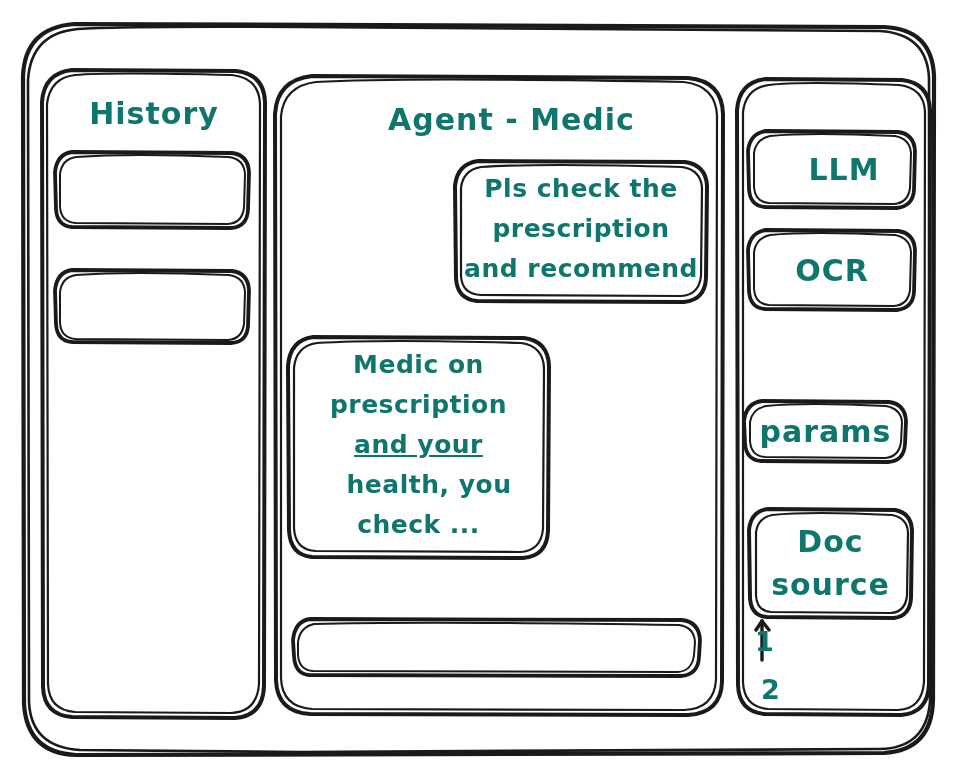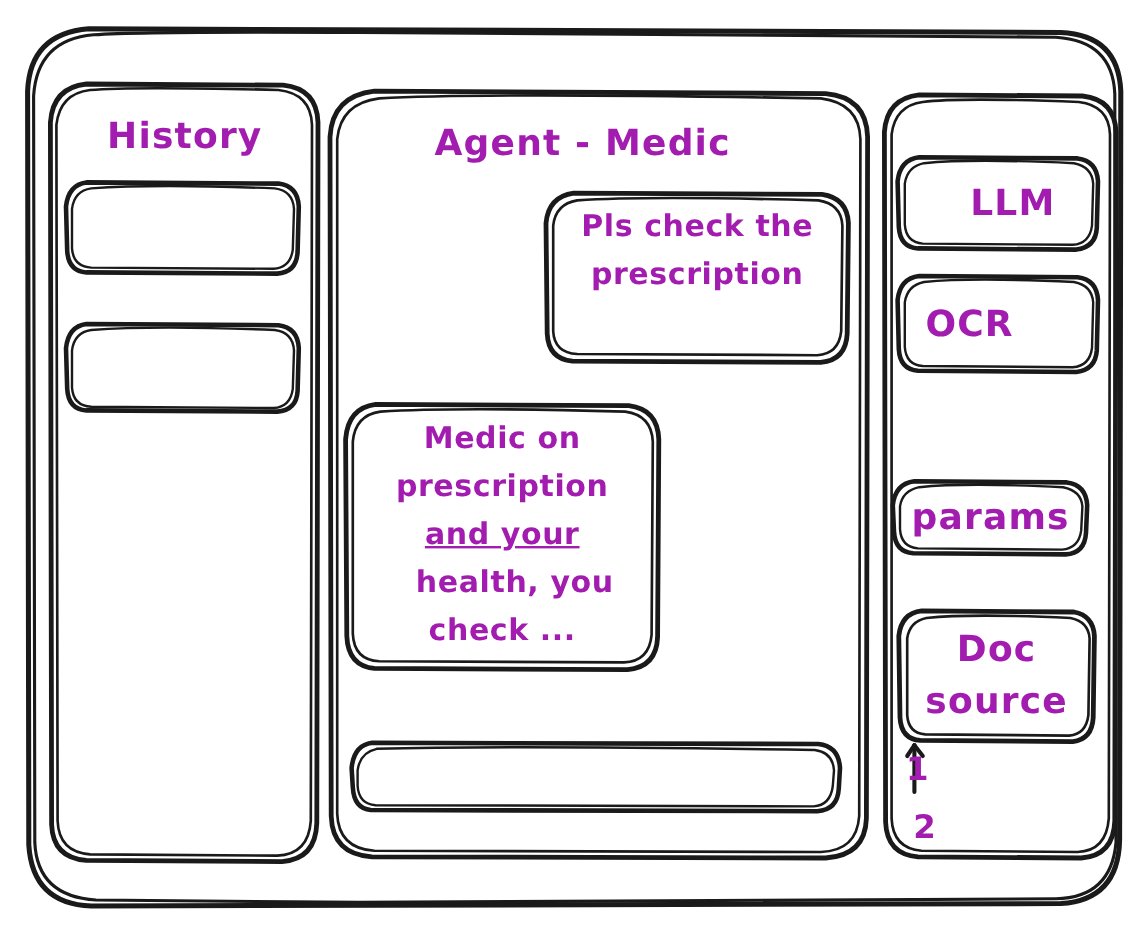--- a/index.html
+++ b/index.html
@@ -33,21 +33,21 @@
     width: 957px;
     height: 777px;
     pointer-events: none;
   }
   .hit {
     position: absolute;
     pointer-events: auto;
   }
   .txt {
     position: absolute;
-    color: #a21caf;
+    color: #0f766e;
     font-family: "DejaVu Sans", sans-serif;
     font-weight: 700;
     letter-spacing: 0.5px;
     white-space: pre;
     text-align: center;
     line-height: 1.22;
   }
   .panel-title {
     font-size: 30px;
     letter-spacing: 1px;
@@ -133,46 +133,47 @@
     <div class="hit" style="left:55px; top:151px; width:195px; height:78px;">
       <div class="txt" style="left:0; top:26px; width:195px; font-size:20px;"></div>
     </div>
 
     <div class="hit" style="left:55px; top:269px; width:195px; height:75px;">
       <div class="txt" style="left:0; top:24px; width:195px; font-size:20px;"></div>
     </div>
 
     <div class="hit" style="left:275px; top:76px; width:449px; height:639px;"></div>
 
-    <div class="txt panel-title" style="left:261px; top:102px; width:449px;text-align:center;">Agent - Medic</div>
+    <div class="txt panel-title" style="left:287px; top:102px; width:449px;text-align:center;">Agent - Medic</div>
 
     <div class="hit" style="left:455px; top:160px; width:252px; height:143px;">
       <div class="txt bubble-txt" style="left:0; top:13px; width:252px;">Pls check the</div>
       <div class="txt bubble-txt" style="left:0; top:53px; width:252px;">prescription</div>
+      <div class="txt bubble-txt" style="left:0; top:93px; width:252px;">and recommend</div>
     </div>
 
     <div class="hit" style="left:288px; top:336px; width:261px; height:222px;">
       <div class="txt bubble-txt" style="left:0; top:13px; width:261px;">Medic on</div>
       <div class="txt bubble-txt" style="left:0; top:53px; width:261px;">prescription</div>
       <div class="txt bubble-txt" style="left:0; top:93px; width:261px;text-decoration:underline;">and your</div>
       <div class="txt bubble-txt" style="left:0; top:133px; width:282px;">health, you</div>
       <div class="txt bubble-txt" style="left:0; top:173px; width:261px;">check ...</div>
     </div>
 
     <div class="hit" style="left:293px; top:618px; width:408px; height:59px;">
       <div class="txt" style="left:14px; top:17px; width:380px; font-size:21px; text-align:left;"></div>
     </div>
 
     <div class="hit" style="left:737px; top:79px; width:194px; height:636px;"></div>
 
     <div class="hit" style="left:748px; top:130px; width:196px; height:79px;margin-left:12px;">
       <div class="txt tool-txt" style="left:0; top:22px; width:168px;">LLM</div>
     </div>
 
-    <div class="hit" style="left:724px; top:229px; width:168px; height:82px;">
+    <div class="hit" style="left:748px; top:229px; width:168px; height:82px;">
       <div class="txt tool-txt" style="left:0; top:24px; width:168px;">OCR</div>
     </div>
 
     <div class="hit" style="left:748px; top:508px; width:165px; height:111px;">
       <div class="txt doc-txt" style="left:0; top:14px; width:165px;">Doc</div>
       <div class="txt doc-txt" style="left:0; top:57px; width:165px;">source</div>
     </div>
 
     <div class="hit" style="left:744px; top:400px; width:163px; height:63px;">
       <div class="txt tool-txt" style="left:0; top:14px; width:163px;">params</div>

